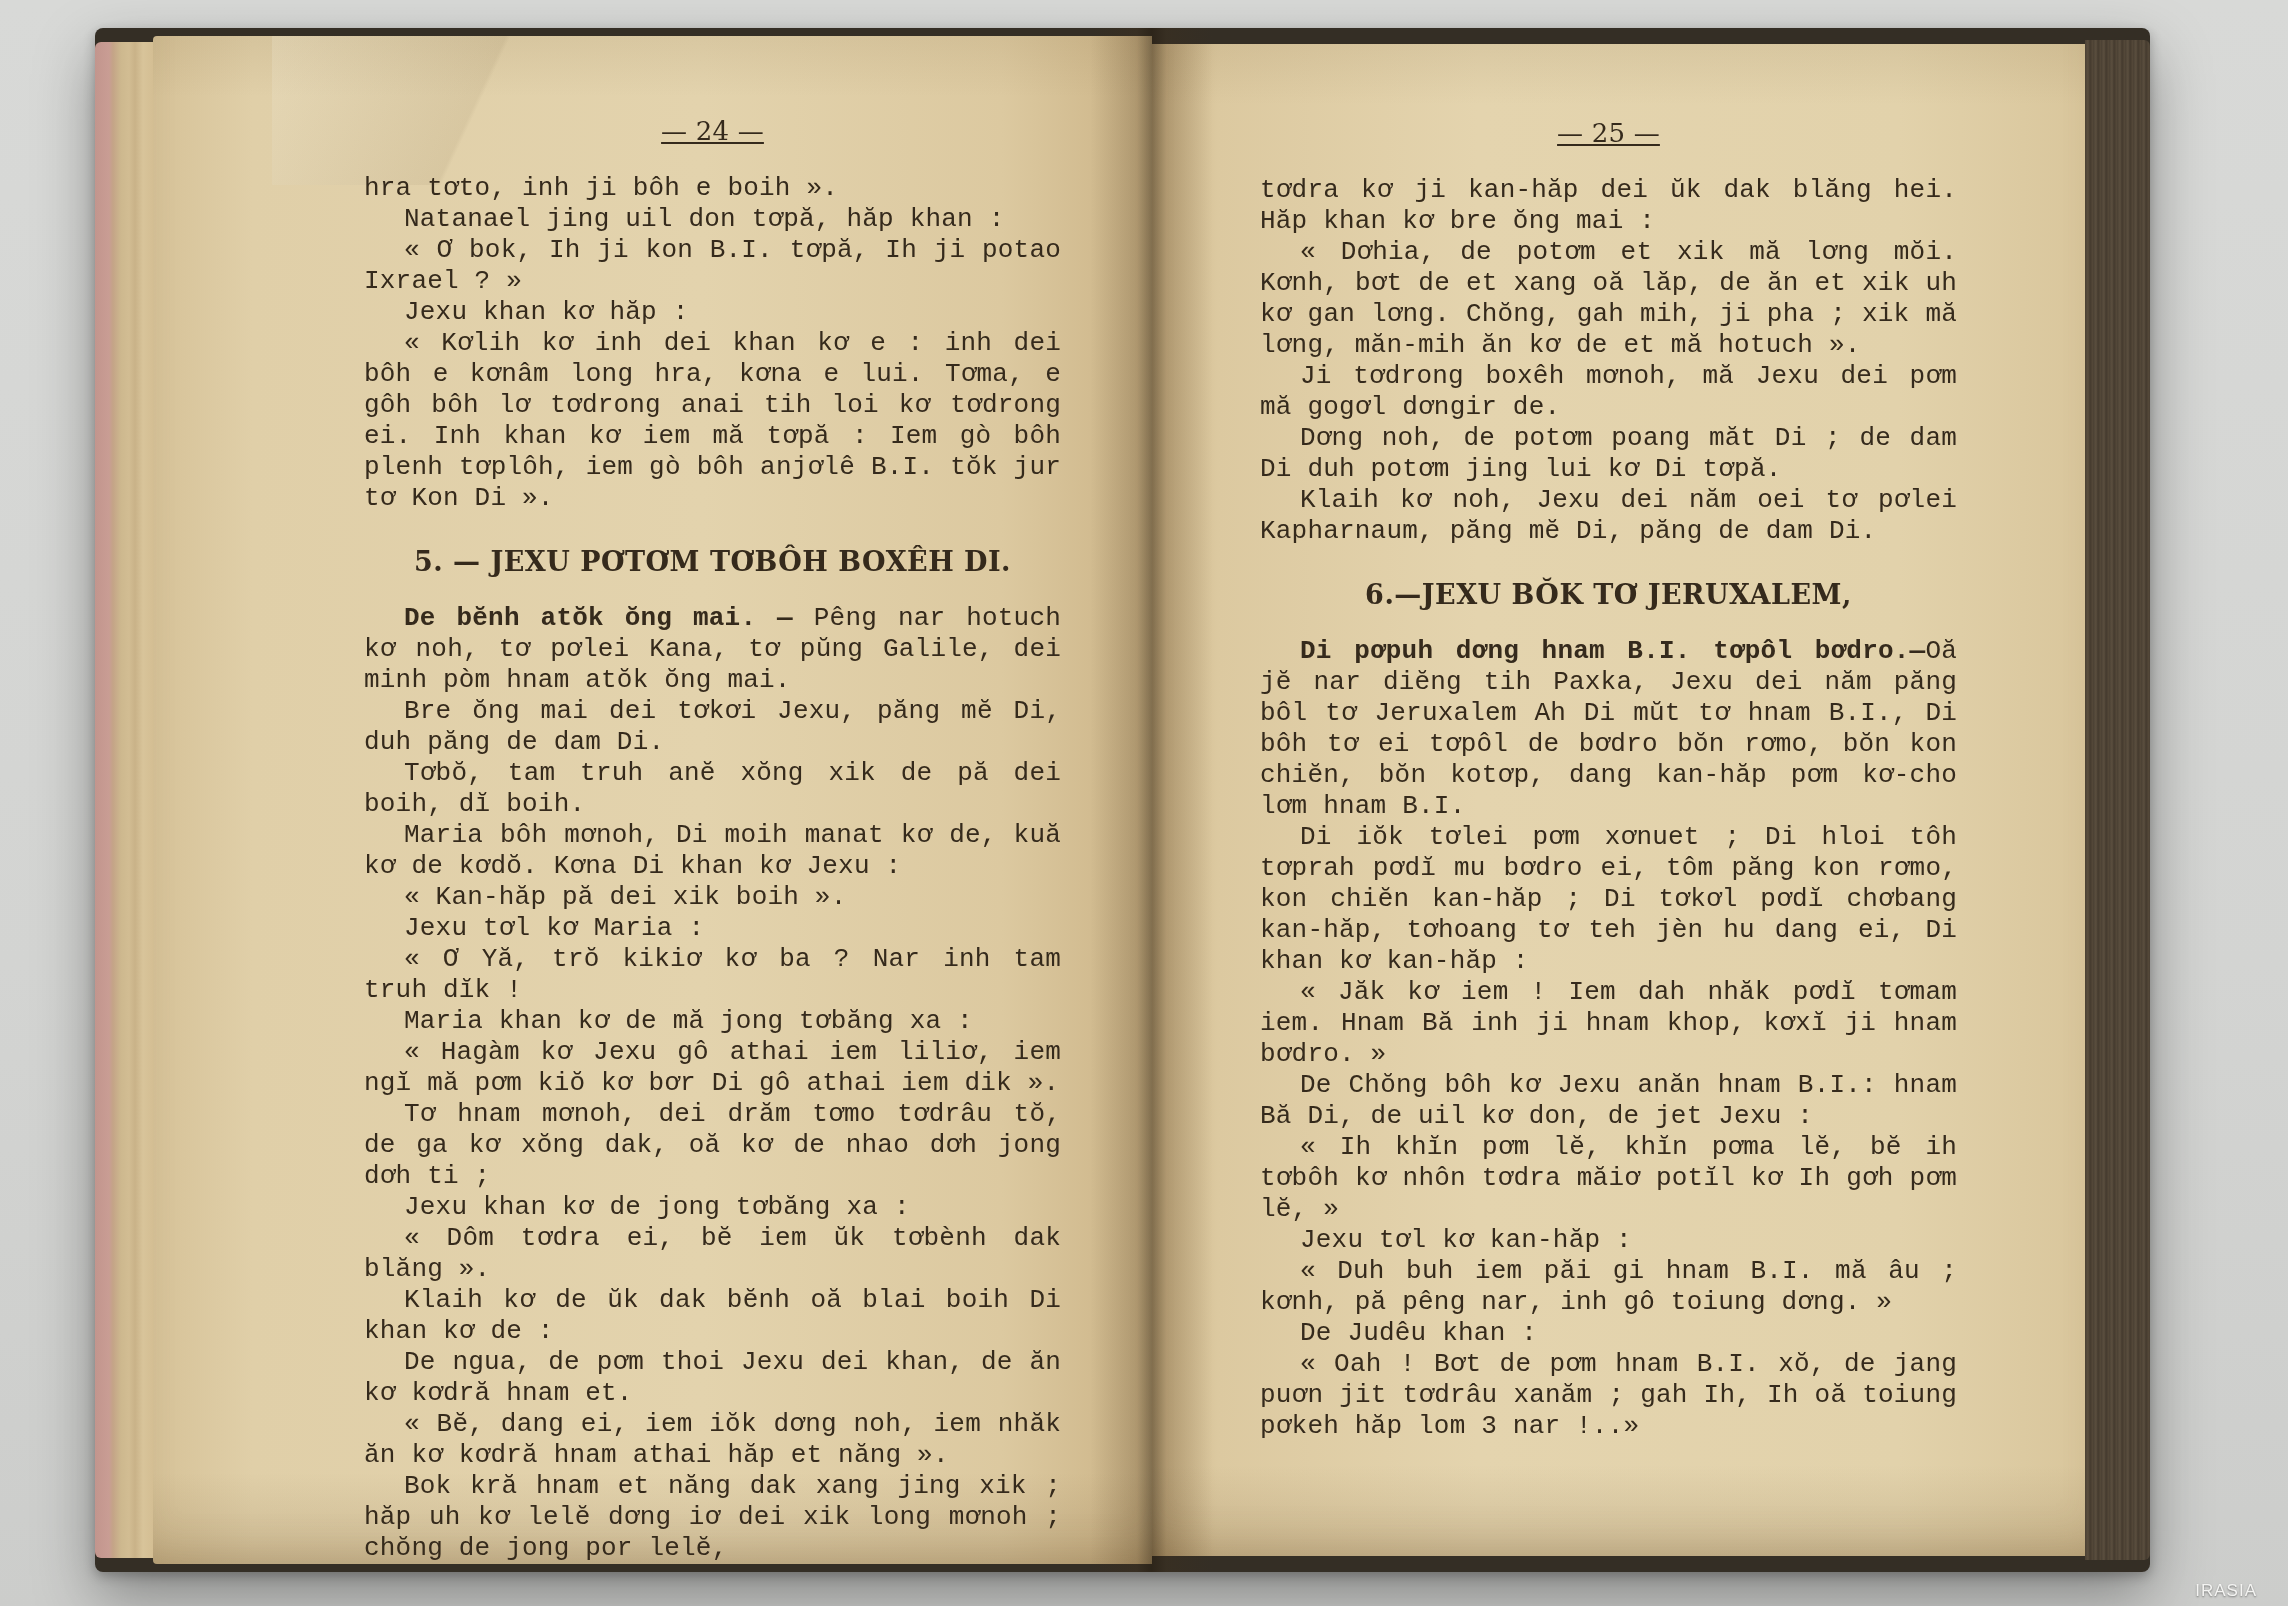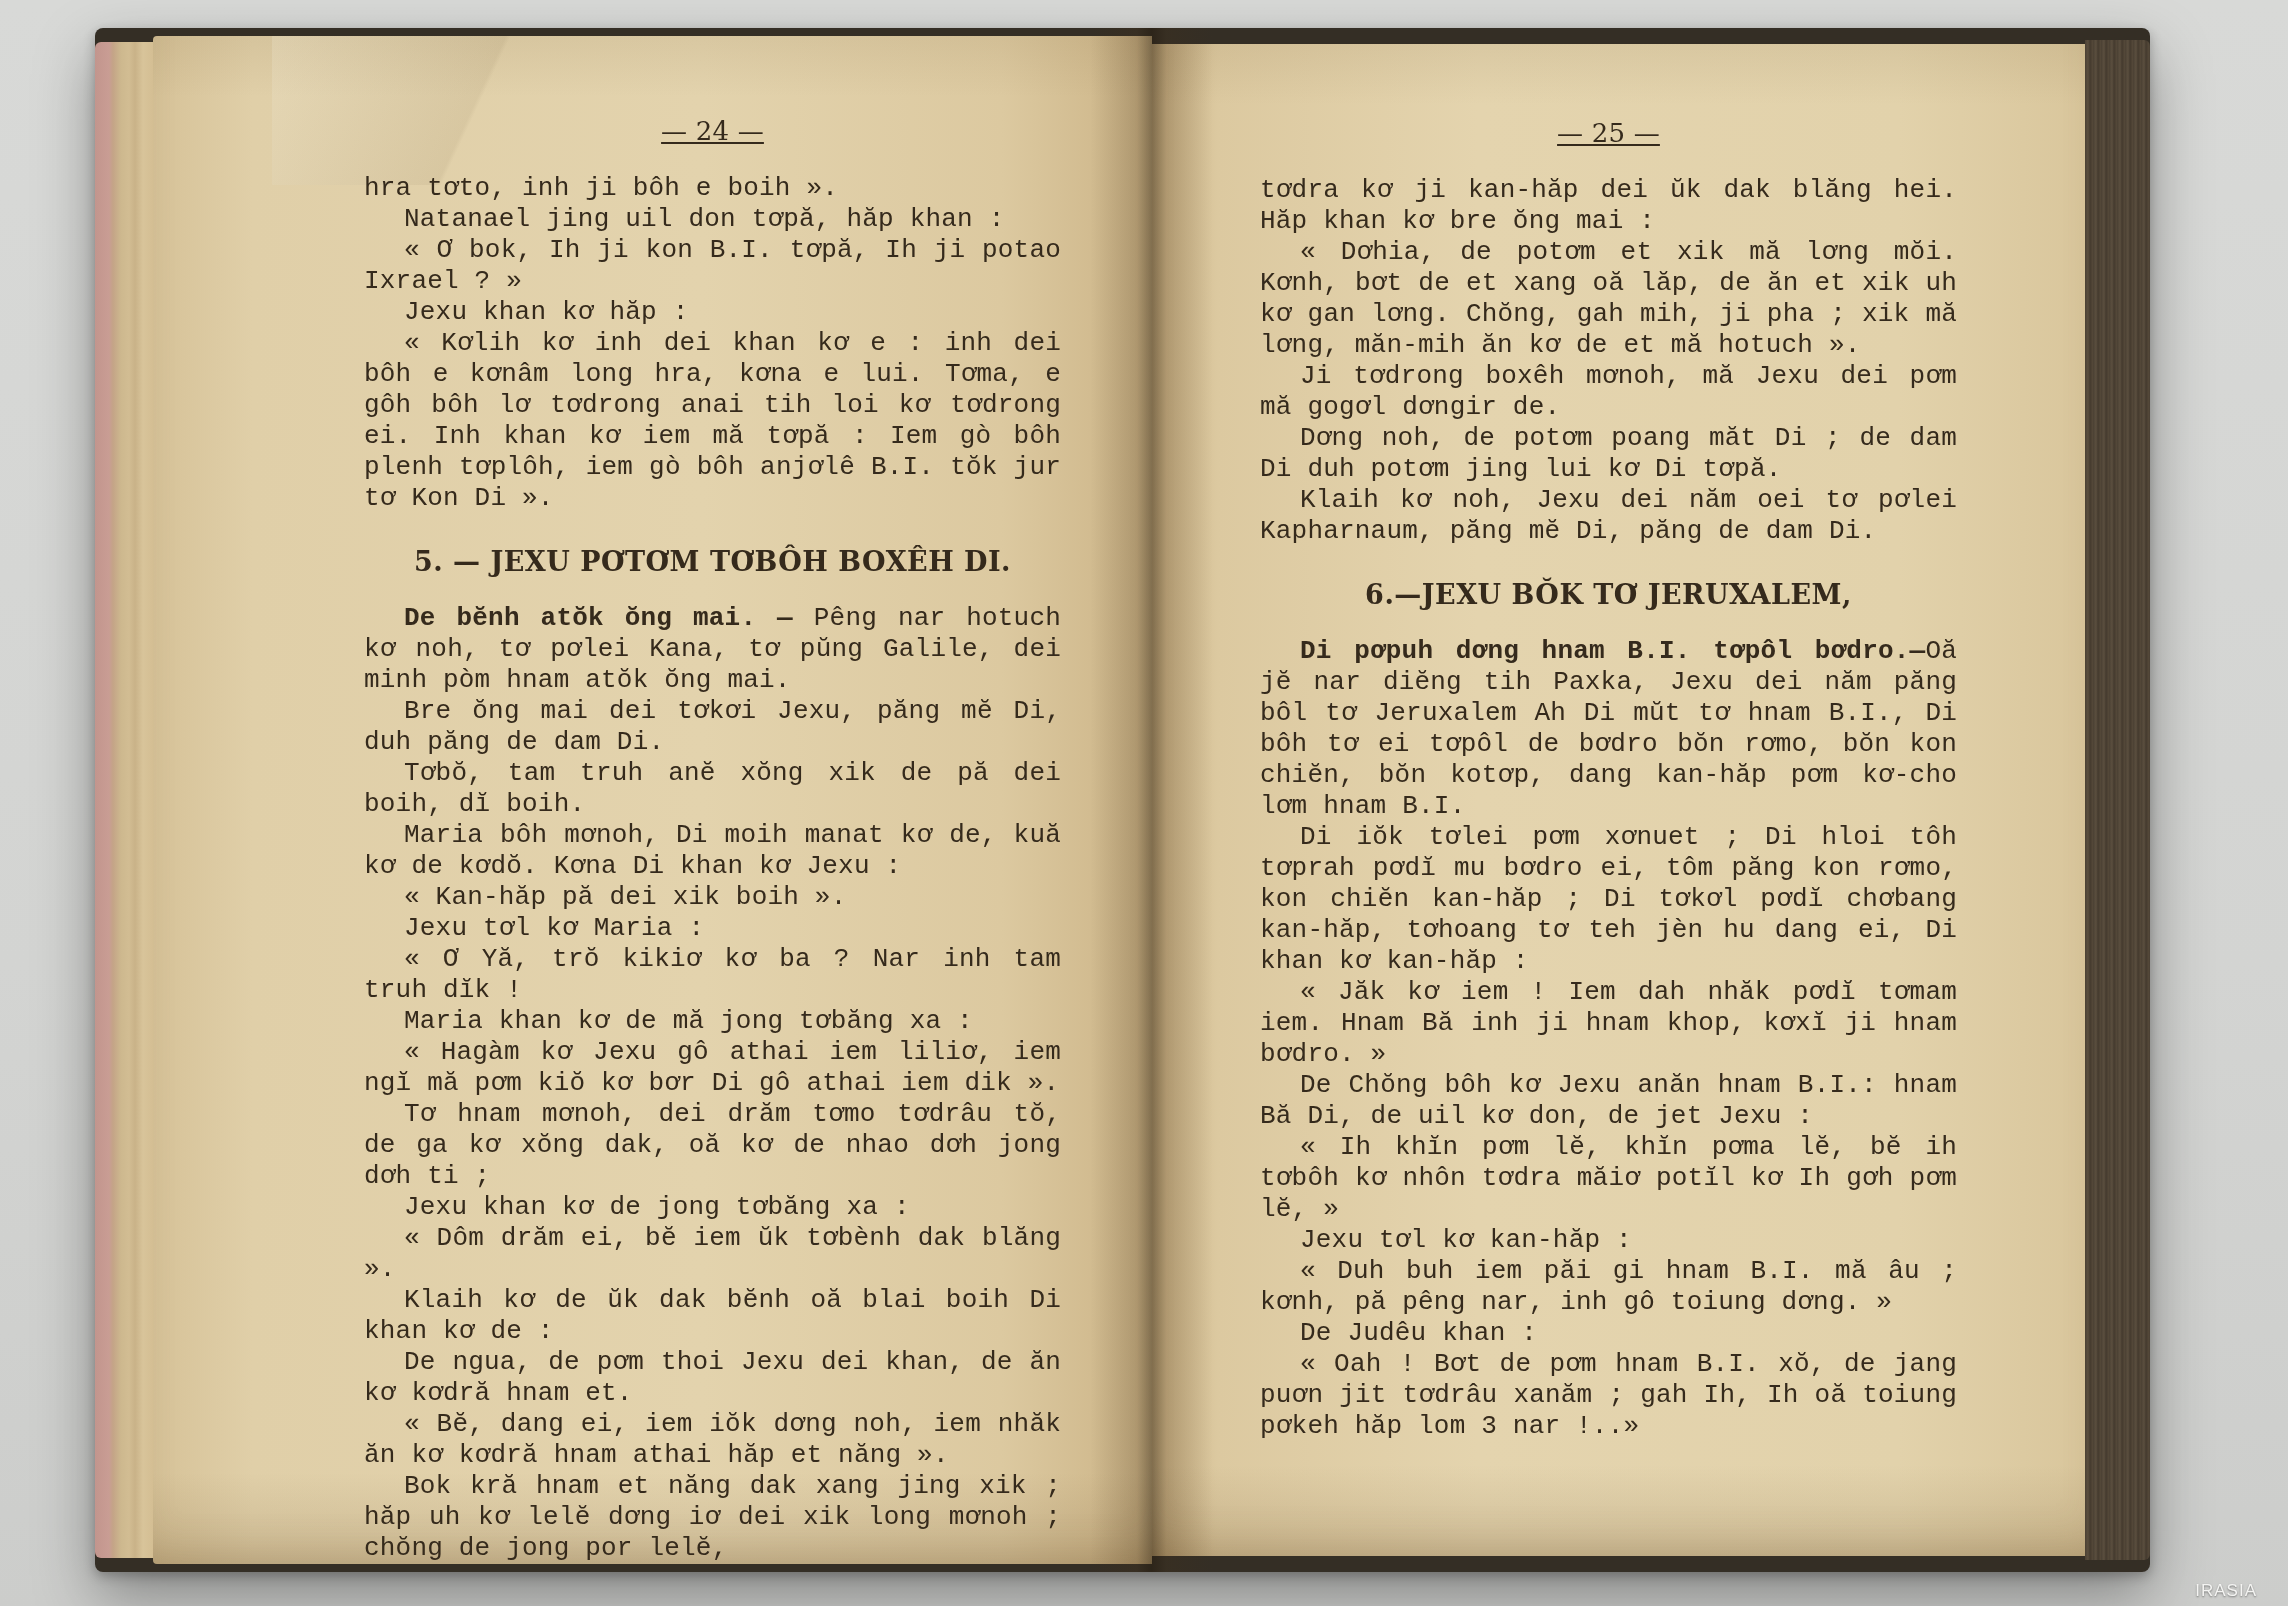--- a/index.html
+++ b/index.html
@@ -90,21 +90,21 @@
         <p class="par">Bre ŏng mai dei tơkơi Jexu, păng mĕ Di, duh păng de dam Di.</p>
         <p class="par">Tơbŏ, tam truh anĕ xŏng xik de pă dei boih, dĭ boih.</p>
         <p class="par">Maria bôh mơnoh, Di moih manat kơ de, kuă kơ de kơdŏ. Kơna Di khan kơ Jexu :</p>
         <p class="par">« Kan-hăp pă dei xik boih ».</p>
         <p class="par">Jexu tơl kơ Maria :</p>
         <p class="par">« Ơ Yă, trŏ kikiơ kơ ba ? Nar inh tam truh dĭk !</p>
         <p class="par">Maria khan kơ de mă jong tơbăng xa :</p>
         <p class="par">« Hagàm kơ Jexu gô athai iem liliơ, iem ngĭ mă pơm kiŏ kơ bơr Di gô athai iem dik ».</p>
         <p class="par">Tơ hnam mơnoh, dei drăm tơmo tơdrâu tŏ, de ga kơ xŏng dak, oă kơ de nhao dơh jong dơh ti ;</p>
         <p class="par">Jexu khan kơ de jong tơbăng xa :</p>
-        <p class="par">« Dôm drăm ei, bĕ iem ŭk tơbènh dak blăng ».</p>
+        <p class="par">« Dôm tơdra ei, bĕ iem ŭk tơbènh dak blăng ».</p>
         <p class="par">Klaih kơ de ŭk dak bĕnh oă blai boih  Di khan kơ de :</p>
         <p class="par">De ngua, de pơm thoi Jexu dei khan, de ăn kơ kơdră hnam et.</p>
         <p class="par">« Bĕ, dang ei, iem iŏk dơng noh, iem nhăk ăn kơ kơdră hnam athai hăp et năng ».</p>
         <p class="par">Bok kră hnam et năng dak xang jing xik ; hăp uh kơ lelĕ dơng iơ dei xik long mơnoh ; chŏng de jong por lelĕ,</p>
       </div>
     </div>
 
     <div class="page page-right">
       <div class="content content-right">
         <div class="pagenum">— 25 —</div>

